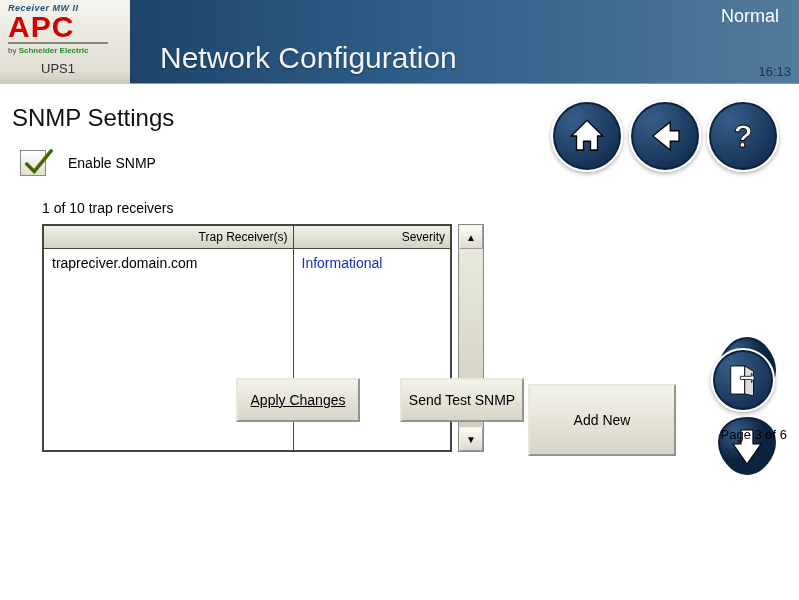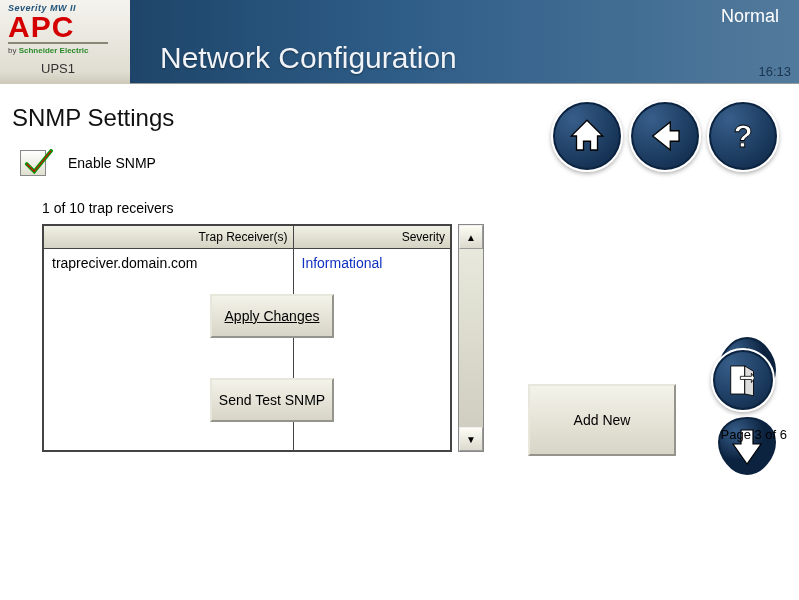--- a/index.html
+++ b/index.html
@@ -113,33 +113,33 @@
     font-size: 14px;
     cursor: pointer;
     display: flex; align-items: center; justify-content: center;
   }
   .btn-addnew { position: absolute; left: 528px; top: 300px; width: 148px; height: 72px; }
   .side-arrows { position: absolute; right: 20px; top: 250px; display:flex; flex-direction:column; gap:16px; }
   .shield-btn {
     width: 64px; height: 64px;
     cursor: pointer;
   }
-  .footer-btns { position: absolute; bottom: 30px; left: 210px; display:flex; gap:40px;flex-direction:column; }
+  .footer-btns { position: absolute; bottom: 30px; left: 236px; display:flex; gap:40px; }
   .footer-btns .btn { width:124px; height:44px; }
   .footer-btns .btn.underline span { text-decoration: underline; }
   .exit-btn { position: absolute; right: 24px; bottom: 40px; }
   .exit-btn .round-btn { width:64px; height:64px; }
   .page-indicator { position: absolute; right: 12px; bottom: 10px; font-size: 13px; }
 </style>
 </head>
 <body>
 
 <div class="header">
   <div class="logo-box">
-    <div class="logo-top">Severity MW II</div>
+    <div class="logo-top">Receiver MW II</div>
     <div class="logo-apc">APC</div>
     <div class="logo-by">
       <span>by</span>
       <span class="green">Schneider Electric</span>
     </div>
     <div class="logo-ups">UPS1</div>
   </div>
   <div class="status-text">Normal</div>
   <div class="page-title">Network Configuration</div>
   <div class="clock">16:13</div>

